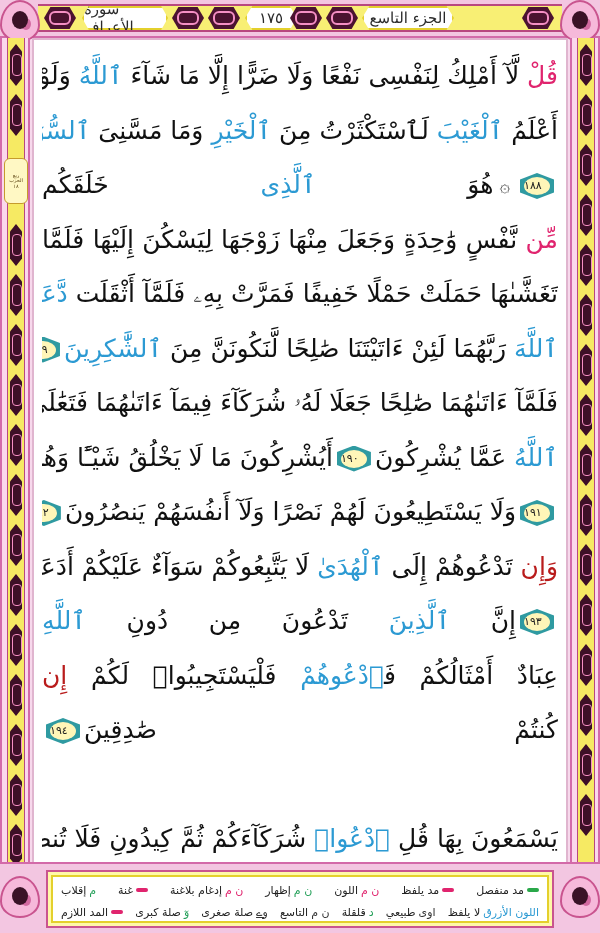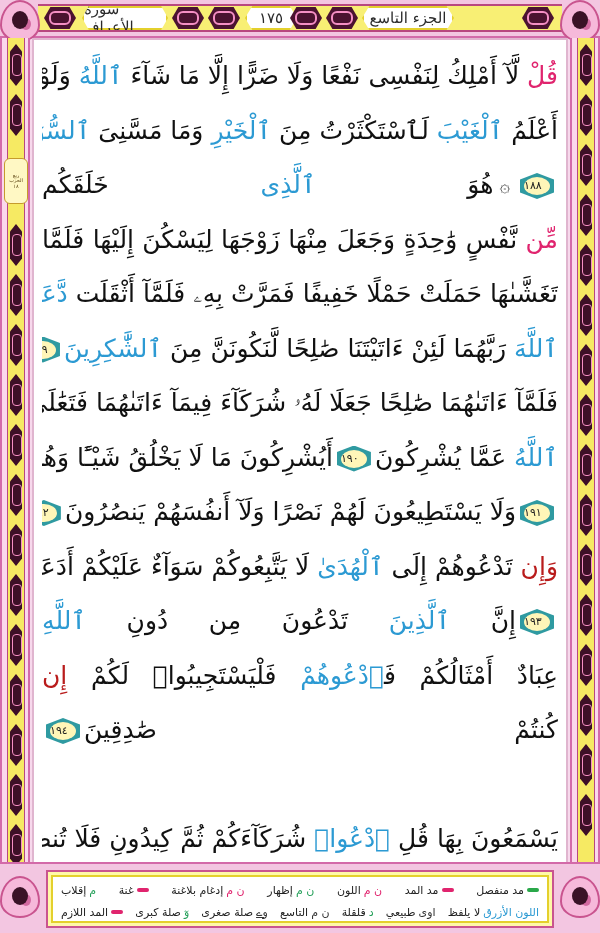--- a/index.html
+++ b/index.html
@@ -173,21 +173,21 @@
   <div class="footer">
     <div class="legend">
       <div class="legend-inner">
         <div class="legend-row" id="legend-row1">
             <span class="legend-item">
               <span class="swatch" style="background: rgb(42, 168, 74);"></span>
               <span>مد منفصل</span>
             </span>
             <span class="legend-item">
               <span class="swatch" style="background: rgb(224, 36, 110);"></span>
-              <span>مد المد</span>
+              <span>مد يلفظ</span>
             </span>
             <span class="legend-item">
               <span style="color: rgb(224, 36, 110);">ن م</span>
               <span>اللون</span>
             </span>
             <span class="legend-item">
               <span style="color: rgb(37, 160, 90);">ن م</span>
               <span>إظهار</span>
             </span>
             <span class="legend-item">

